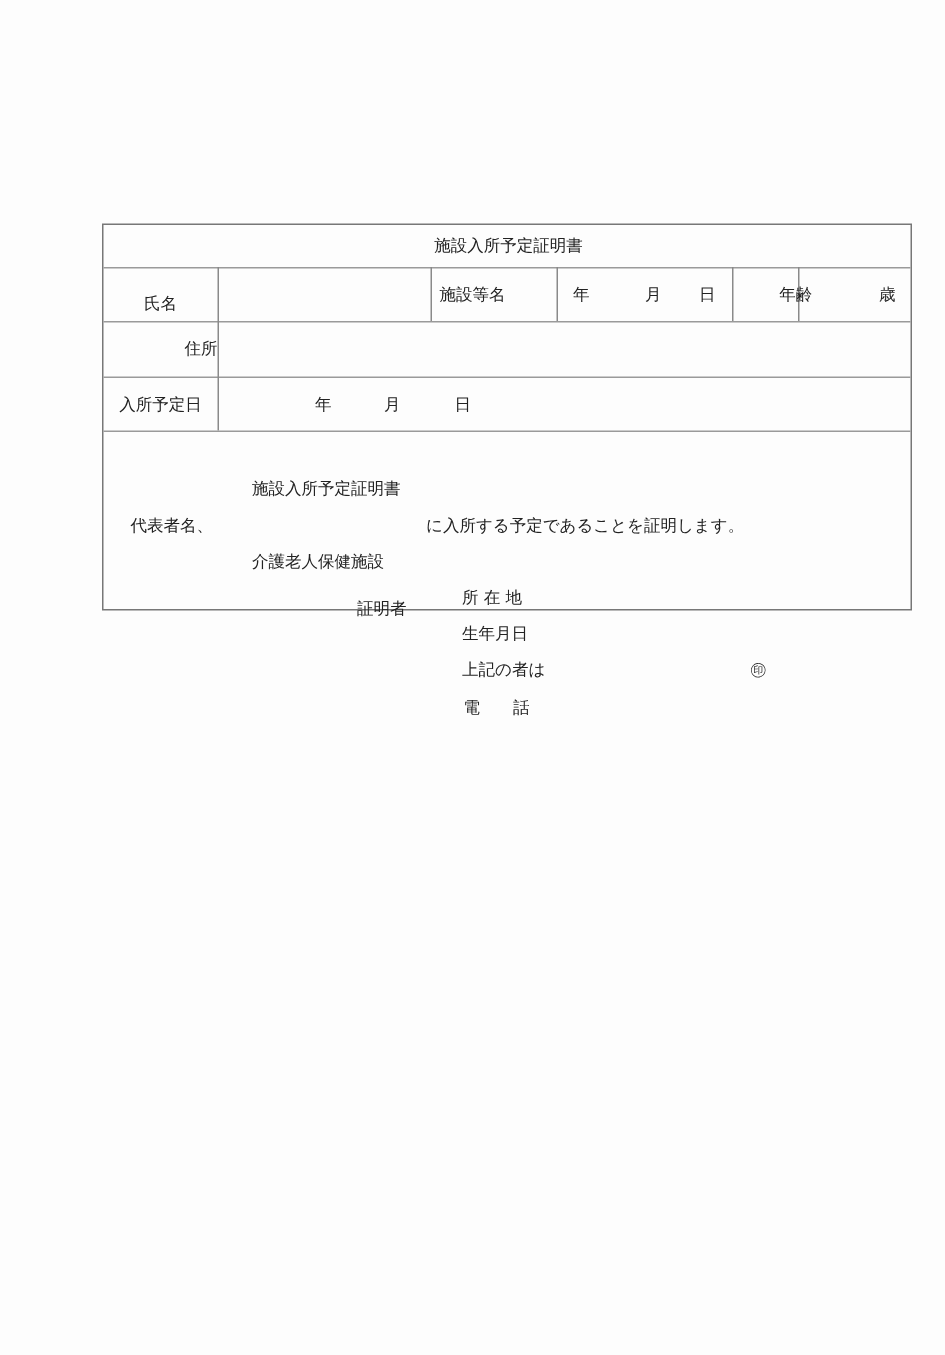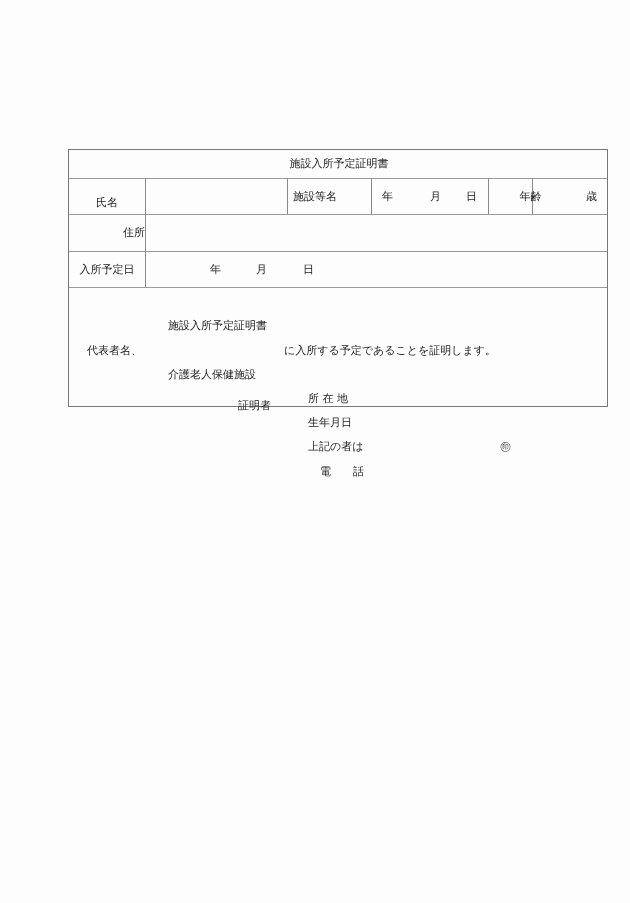--- a/index.html
+++ b/index.html
@@ -60,14 +60,14 @@
   <div class="t" style="left:18px; top:195px">代表者名、</div>
   <div class="t" style="left:144px; top:190px; width:68px; height:20px"></div>
   <div class="t" style="left:215px; top:195px">に入所する予定であることを証明します。</div>
   <div class="t" style="left:99px; top:219px">介護老人保健施設</div>
 
   <div class="t" style="left:239px; top:243px">所 在 地</div>
   <div class="t" style="left:169px; top:250px">証明者</div>
   <div class="t" style="left:239px; top:267px">生年月日</div>
   <div class="t" style="left:239px; top:291px">上記の者は</div>
   <div class="t" style="left:431px; top:291px">㊞</div>
-  <div class="t" style="left:251px; top:316px">電　　話</div>
+  <div class="t" style="left:240px; top:316px">電　　話</div>
 </div>
 
 </body></html>

